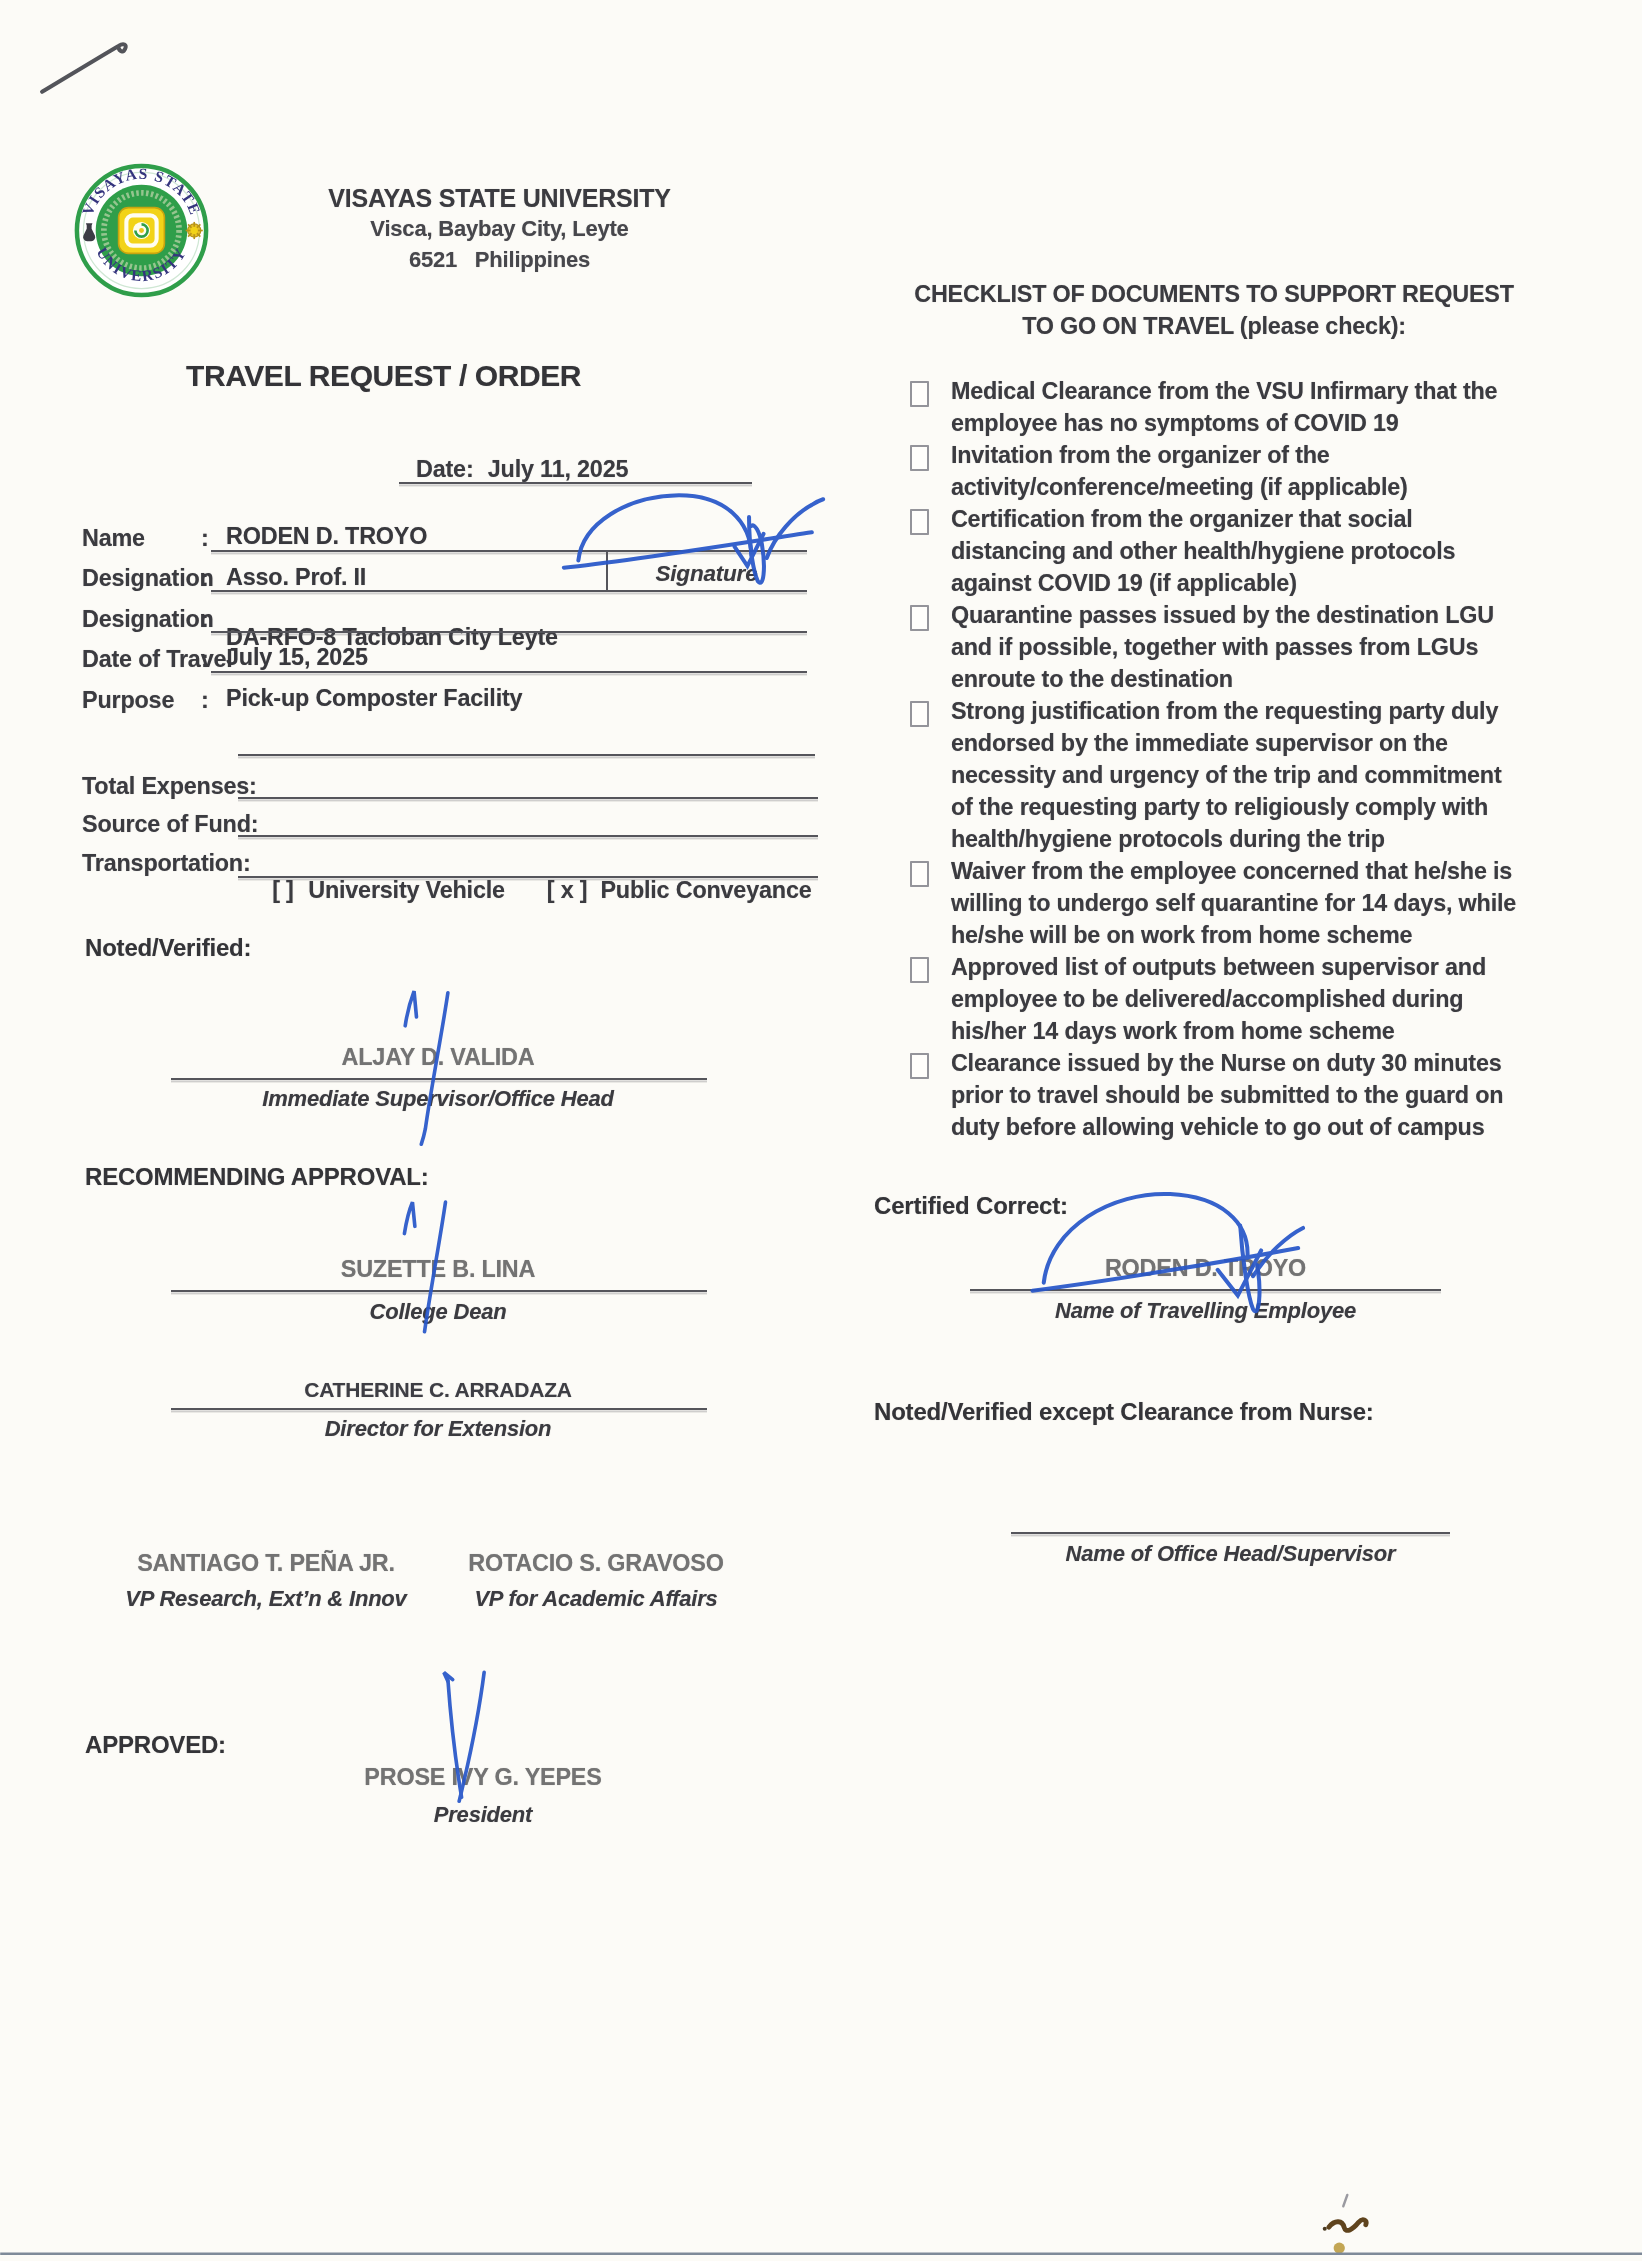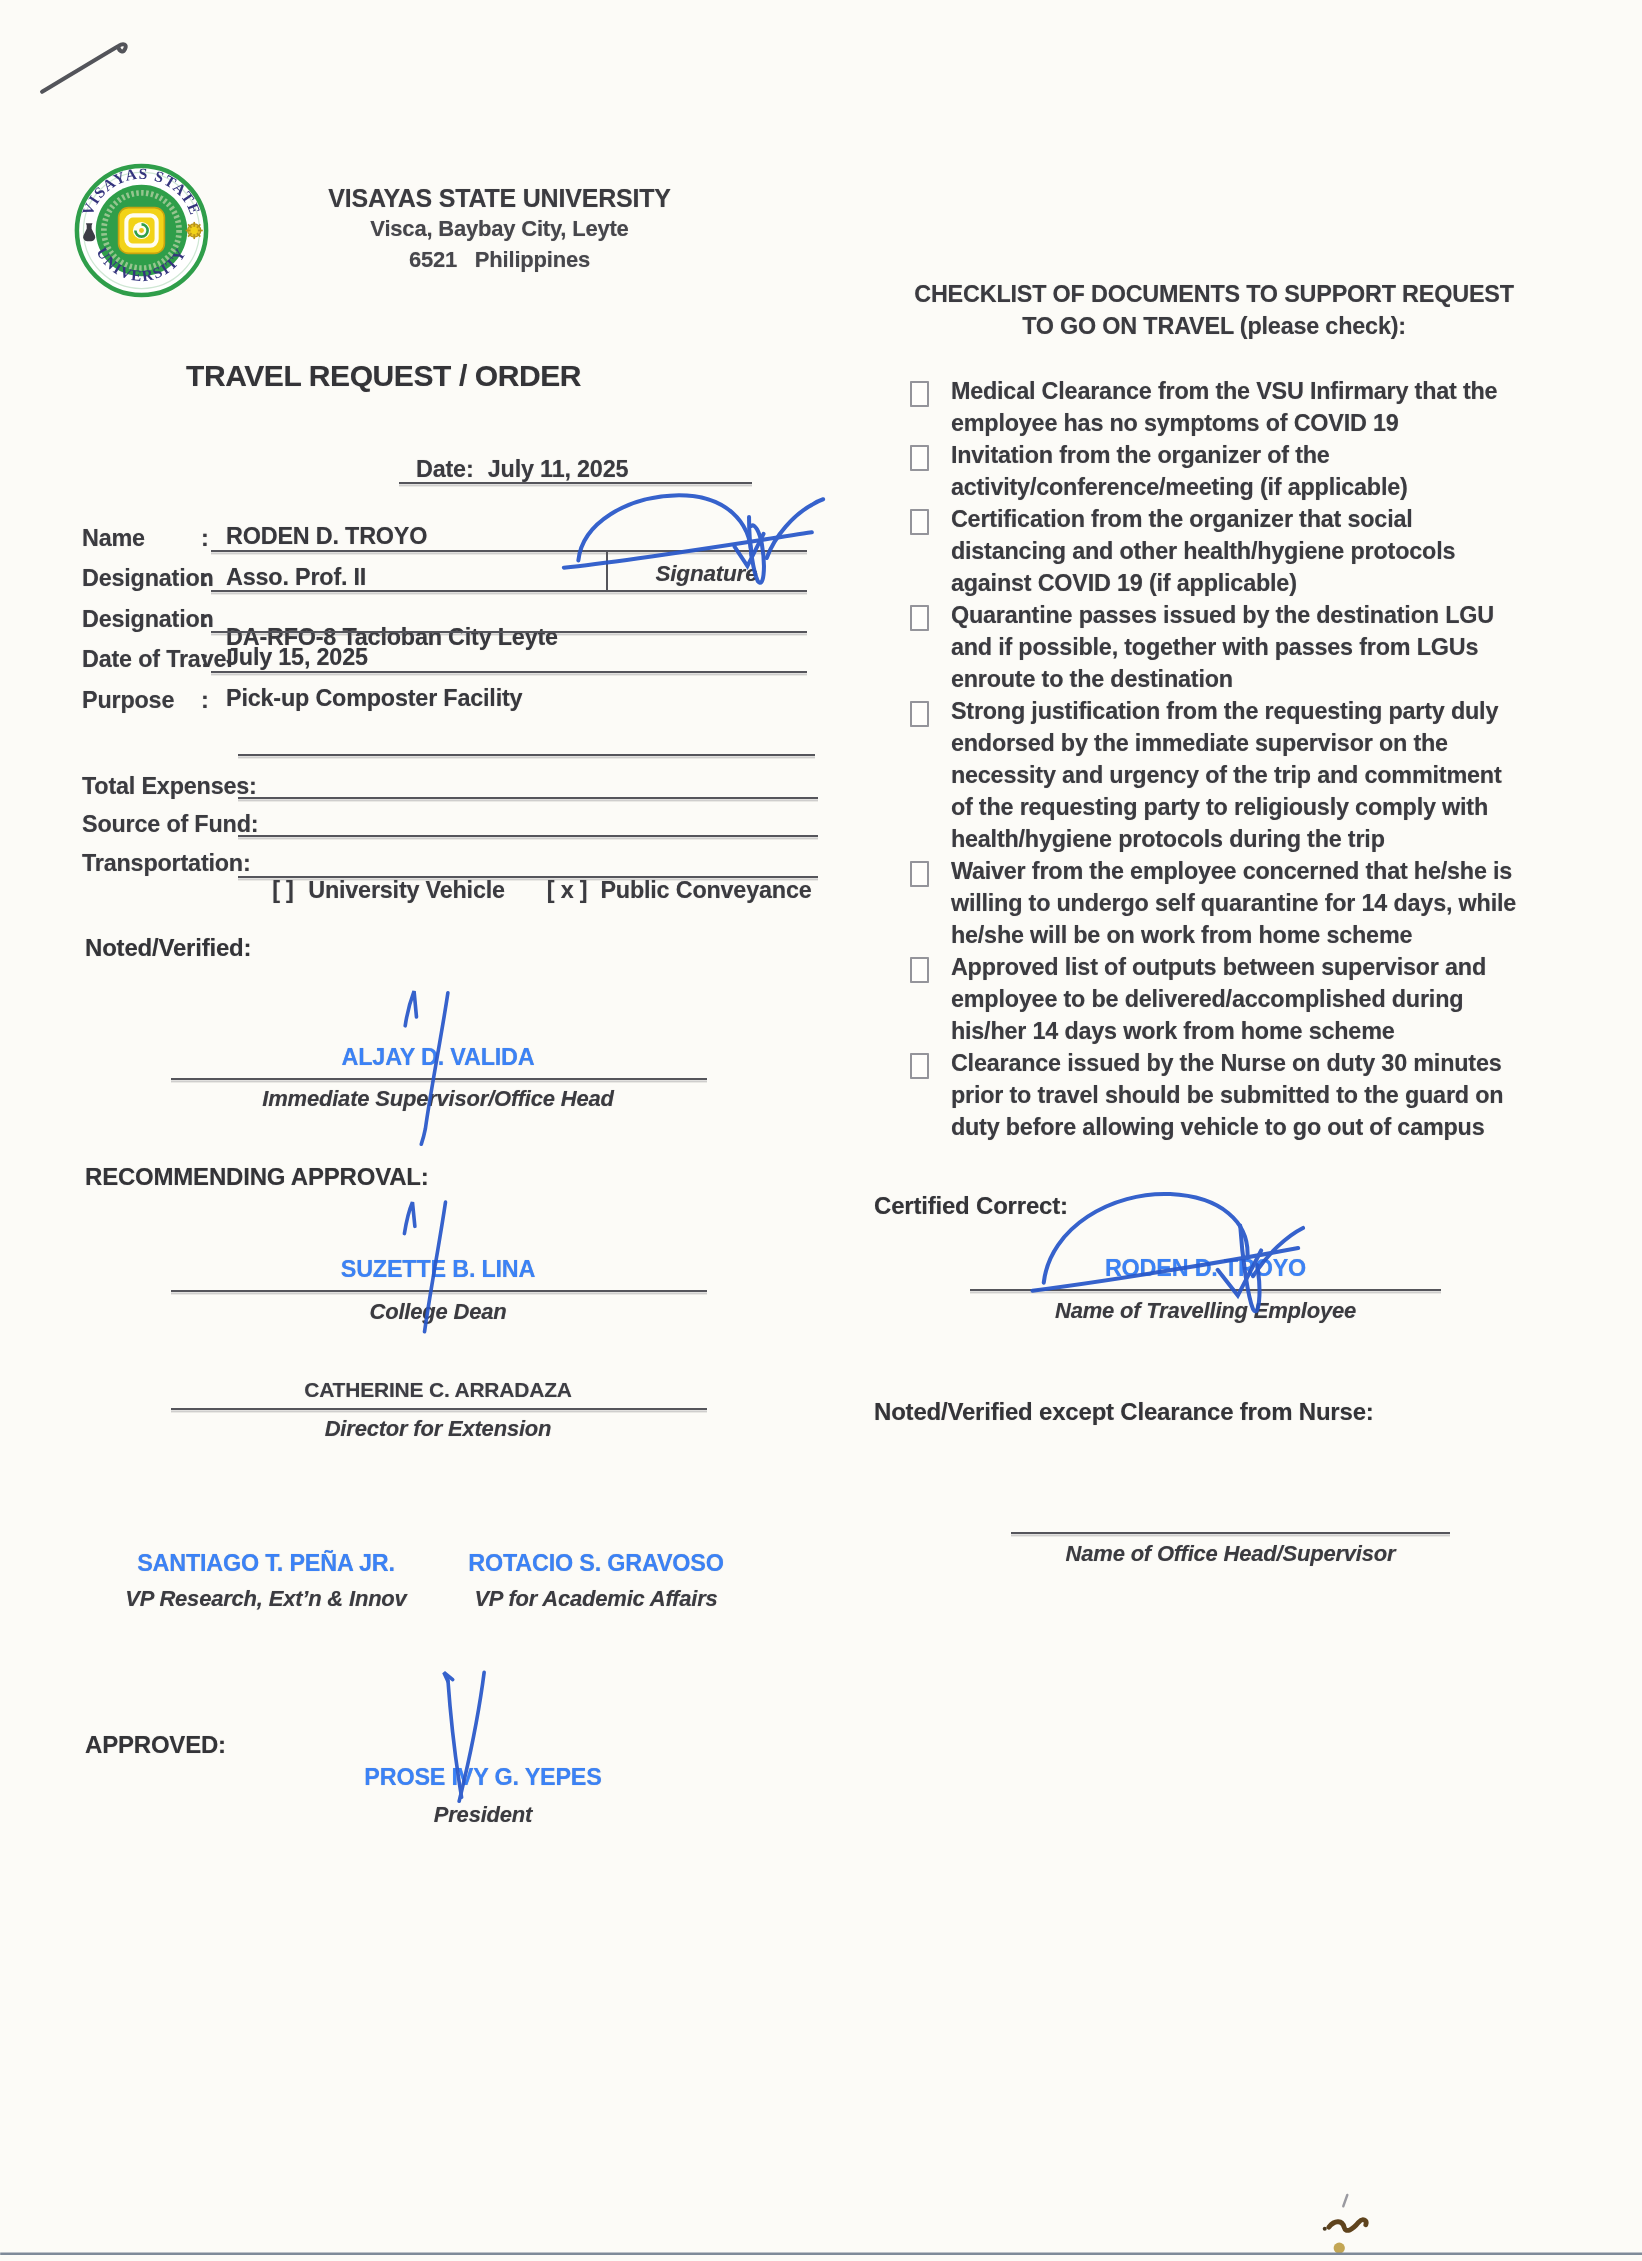--- a/index.html
+++ b/index.html
@@ -27,21 +27,21 @@
   .fvalue{font-size:23.4px; color:#38383d;}
   .sig-label{font-size:22.5px;}
   
   .cl-head{font-size:23.4px; line-height:32px;}
   .check-item{display:flex; align-items:flex-start;}
   .checkbox{width:15.3px;height:22px;border:2.4px solid #94949a;border-radius:0.8px;
             margin:5.6px 22px 0 1.6px; flex:none; background:#fffefb;}
   .check-text{white-space:pre-line; font-size:23.4px; line-height:32px; font-weight:700;}
   
   .sec-head{font-size:24px; color:#343438;}
-  .app-name{font-size:23.4px; color:#3b82f6;}
+  .app-name{font-size:23.4px; color:#737373;}
   .app-name-sm{font-size:21px; color:#3e3e44;}
   .app-title{font-size:22px;}
   svg{display:block;}
   .ink{position:absolute; inset:0; pointer-events:none;}
 </style>
 </head>
 <body>
 
 <div class="page">
 

